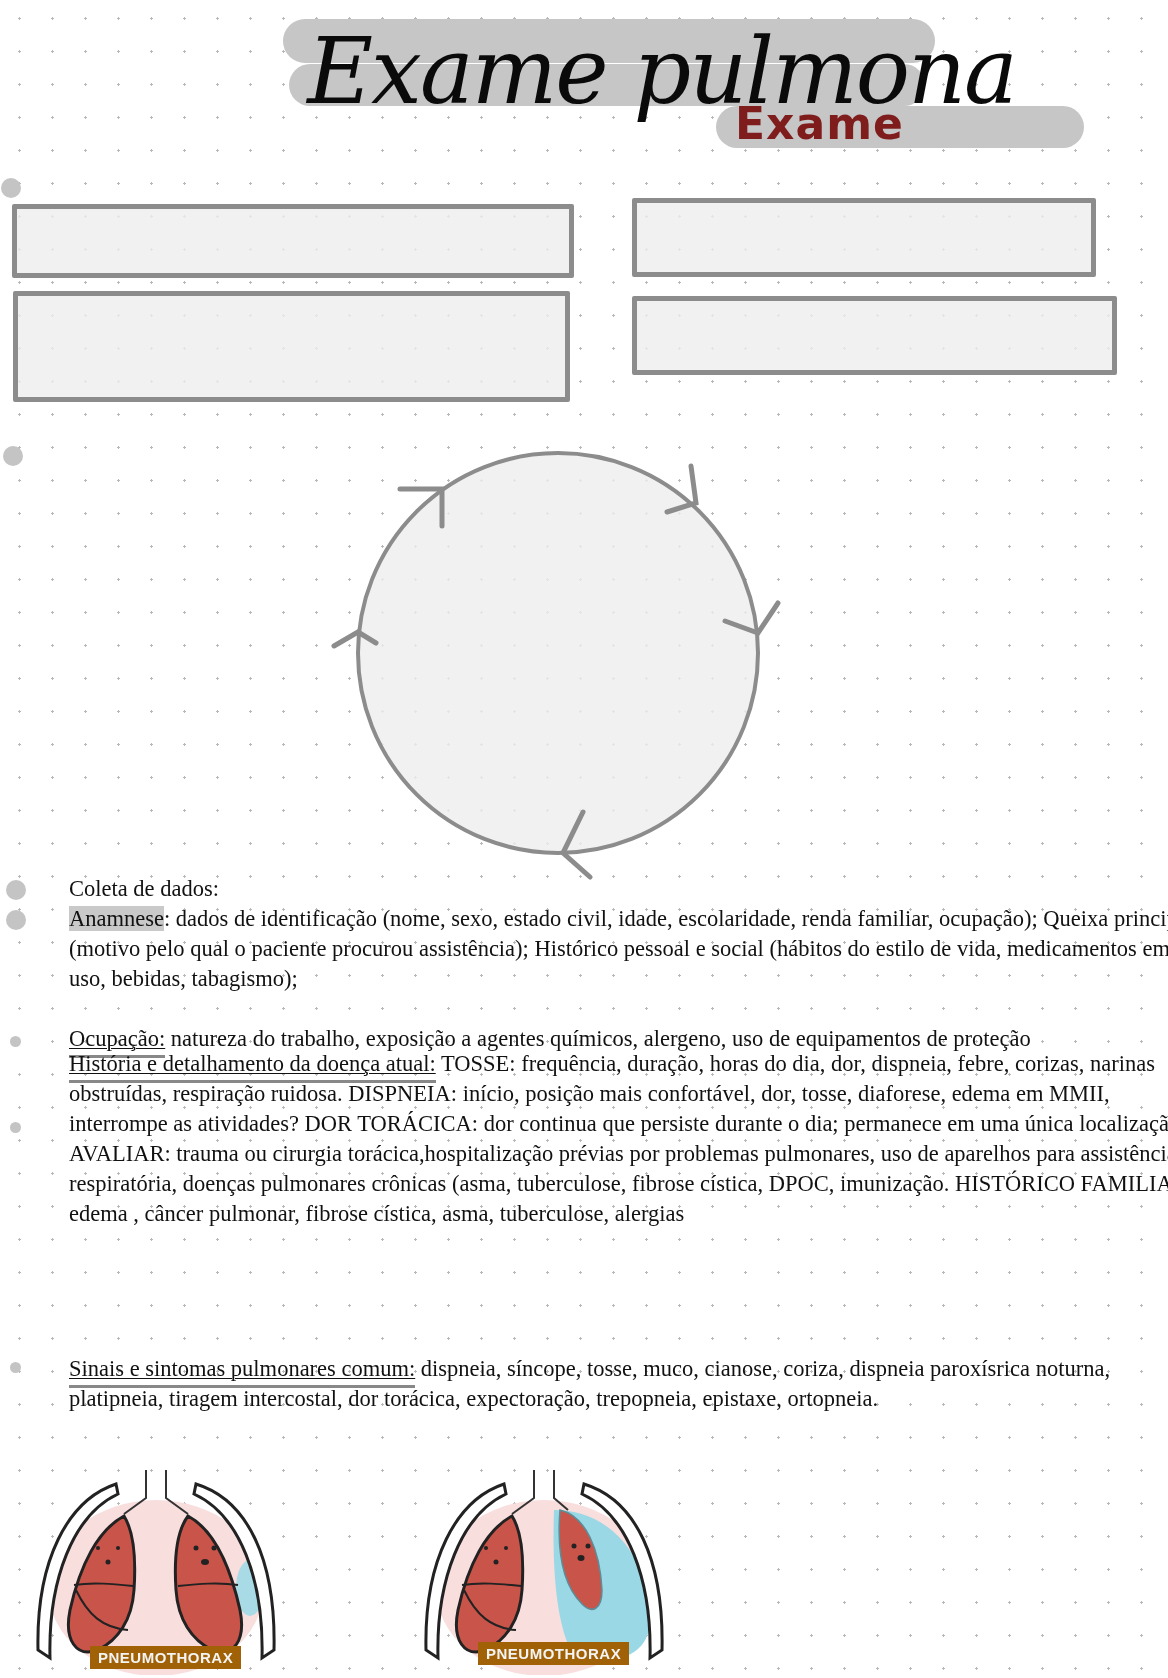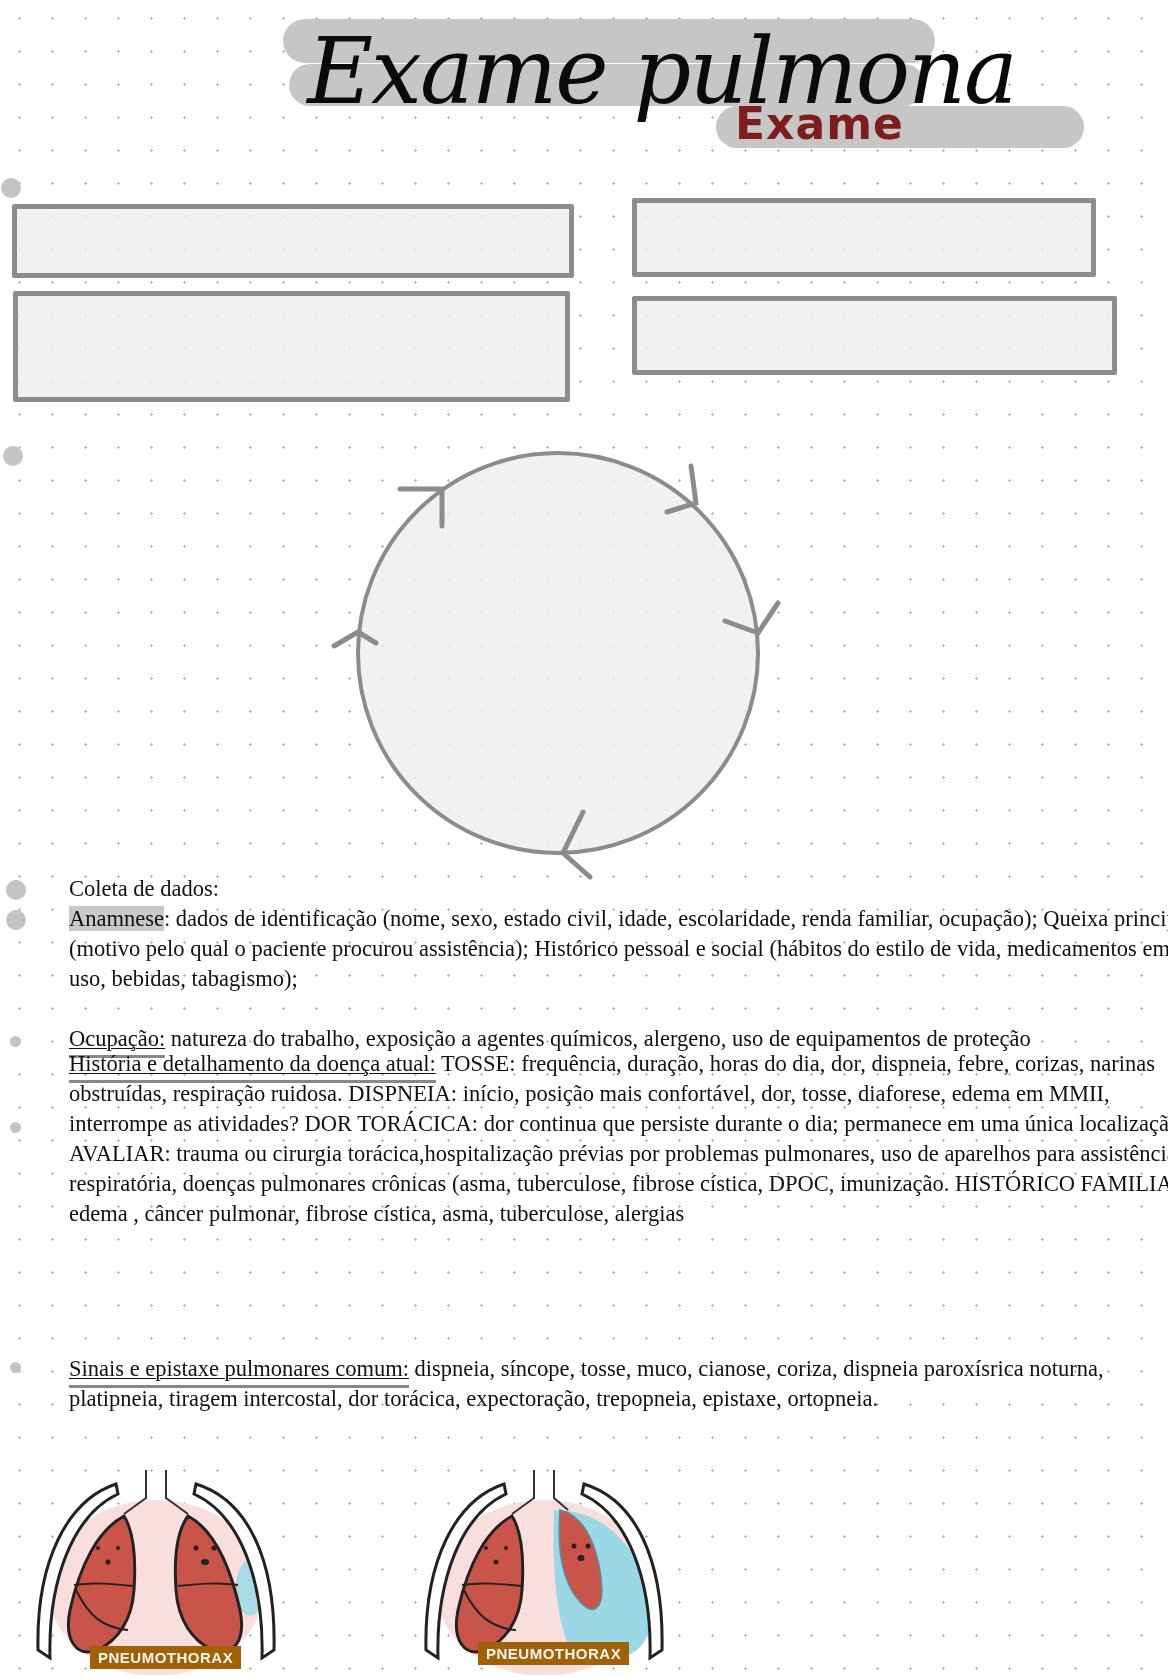--- a/index.html
+++ b/index.html
@@ -87,21 +87,21 @@
   <span class="hl-underline">Ocupação:</span><span> natureza do trabalho, exposição a agentes químicos, alergeno, uso de equipamentos de proteção</span><br>
 </div>
 
 <div class="sm-bullet" style="left:10px;top:1122px;"></div>
 <div class="text-block" style="top:1049px;">
   <span class="hl-underline">História e detalhamento da doença atual:</span><span> TOSSE: frequência, duração, horas do dia, dor, dispneia, febre, corizas, narinas obstruídas, respiração ruidosa. DISPNEIA: início, posição mais confortável, dor, tosse, diaforese, edema em MMII, interrompe as atividades? DOR TORÁCICA: dor continua que persiste durante o dia; permanece em uma única localização. AVALIAR: trauma ou cirurgia torácica,hospitalização prévias por problemas pulmonares, uso de aparelhos para assistência respiratória, doenças pulmonares crônicas (asma, tuberculose, fibrose cística, DPOC, imunização. HISTÓRICO FAMILIAR: edema , câncer pulmonar, fibrose cística, asma, tuberculose, alergias</span>
 </div>
 
 <div class="sm-bullet" style="left:10px;top:1362px;"></div>
 <div class="text-block" style="top:1354px;">
-  <span class="hl-underline">Sinais e epistaxe pulmonares comum:</span><span> dispneia, síncope, tosse, muco, cianose, coriza, dispneia paroxísrica noturna, platipneia, tiragem intercostal, dor torácica, expectoração, trepopneia, epistaxe, ortopneia.</span>
+  <span class="hl-underline">Sinais e sintomas pulmonares comum:</span><span> dispneia, síncope, tosse, muco, cianose, coriza, dispneia paroxísrica noturna, platipneia, tiragem intercostal, dor torácica, expectoração, trepopneia, epistaxe, ortopneia.</span>
 </div>
 
 <div class="figure" style="left:28px;top:1470px;width:260px;height:205px;">
   <svg width="260" height="205" viewBox="0 0 260 205">
     <ellipse cx="128" cy="118" rx="108" ry="88" fill="#f9dede"></ellipse>
     <ellipse cx="222" cy="118" rx="14" ry="28" fill="#a8dbe6"></ellipse>
 
     <path d="M88,14 C40,30 8,90 10,180 L22,188 C20,110 45,45 90,24 Z" fill="#fff" stroke="#222" stroke-width="3"></path>
     <path d="M168,14 C220,30 248,90 246,180 L234,188 C236,110 212,45 166,24 Z" fill="#fff" stroke="#222" stroke-width="3"></path>
 

